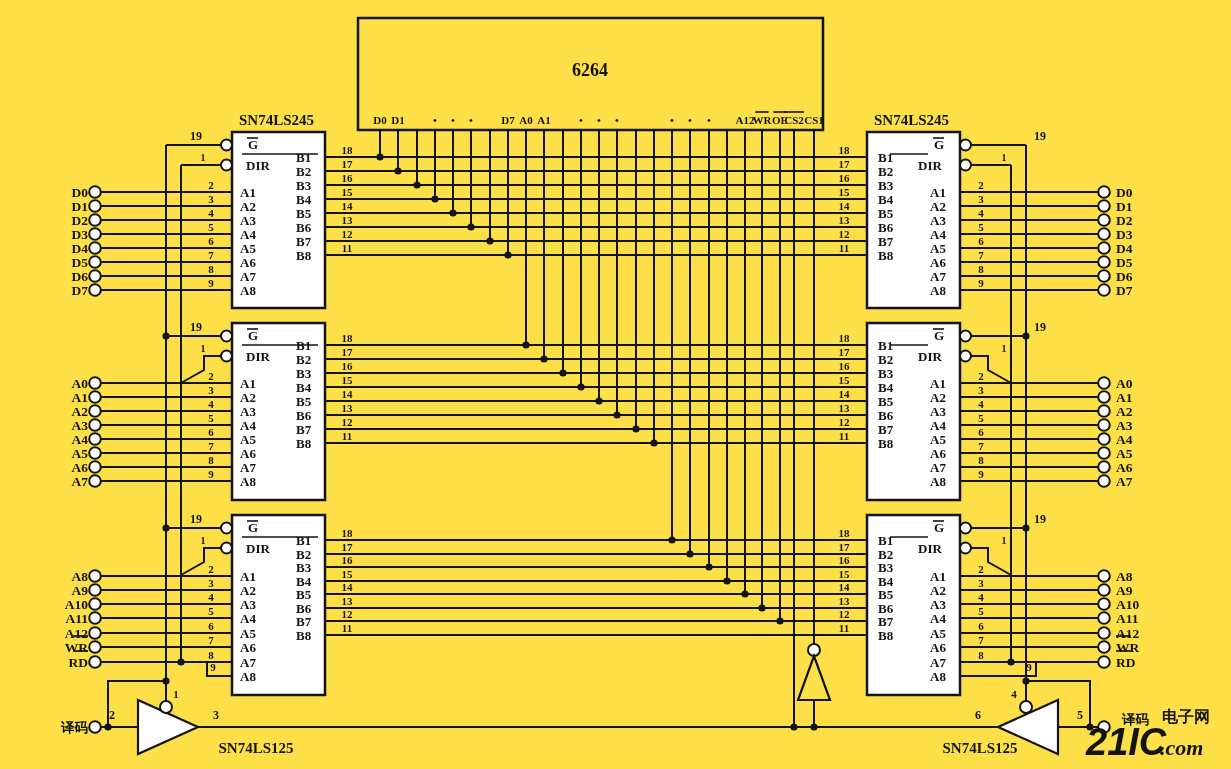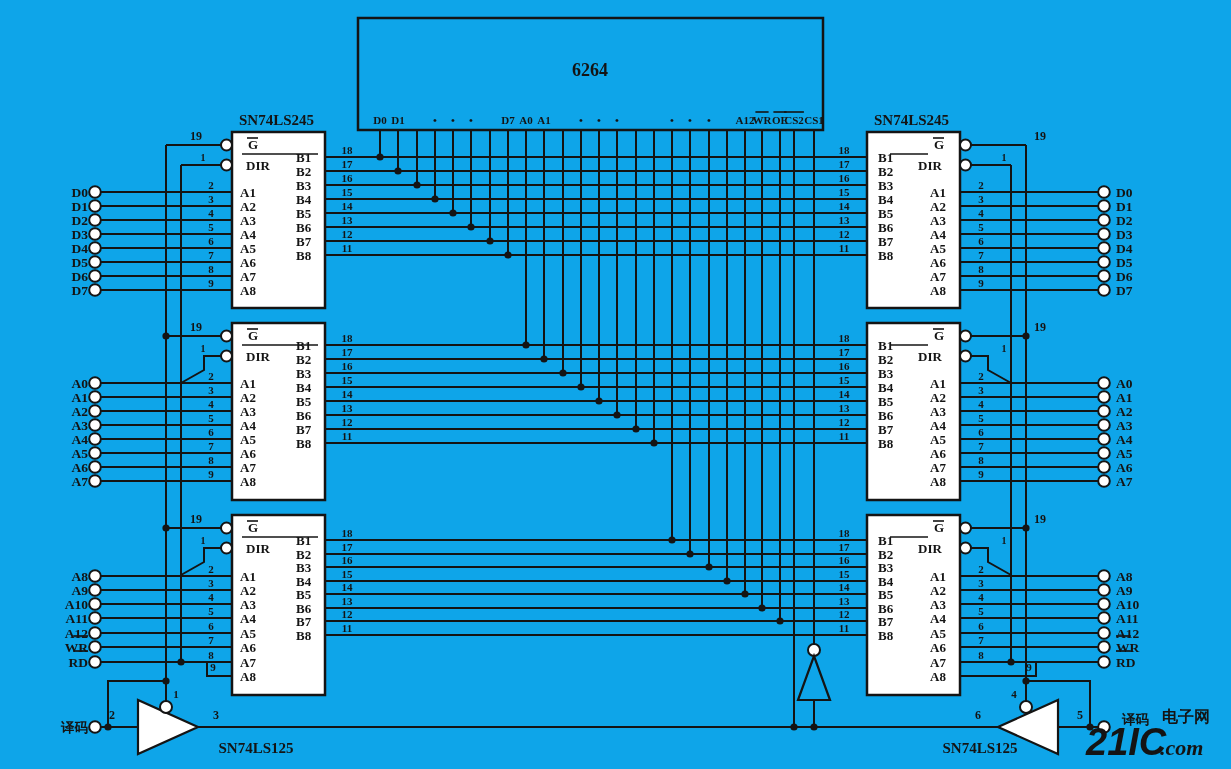--- a/index.html
+++ b/index.html
@@ -1,16 +1,16 @@
 <!DOCTYPE html>
 <html><head>
 <meta charset="utf-8">
 <style>
   html,body{margin:0;padding:0;background:#e8e8e8;}
-  .stage{position:relative;width:1231px;height:769px;background:#0ea5e9;overflow:hidden;
+  .stage{position:relative;width:1231px;height:769px;background:#fde047;overflow:hidden;
          font-family:"Liberation Serif","DejaVu Serif",serif;}
   svg{position:absolute;left:0;top:0;}
   svg text{font-family:"Liberation Serif","DejaVu Serif",serif;font-weight:700;fill:#141414;}
 </style>
 </head>
 <body>
 
 <div class="stage">
   <svg id="cv" width="1231" height="769" viewBox="0 0 1231 769">
       <rect x="358" y="18" width="465" height="112" fill="none" stroke="#141414" stroke-width="2.5"></rect>

